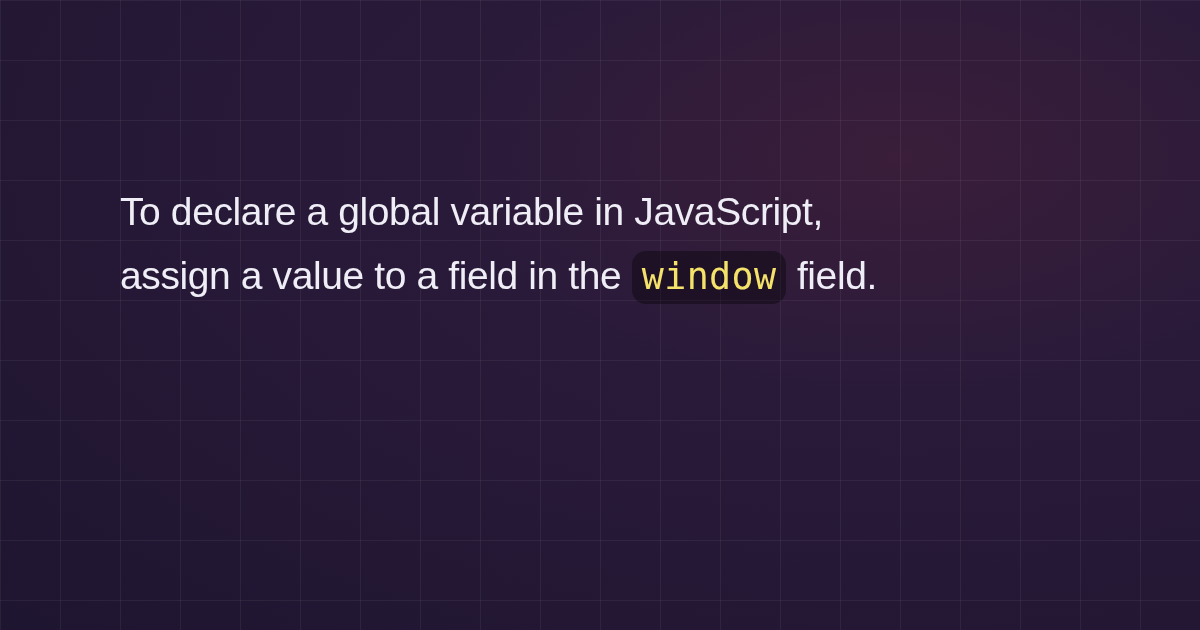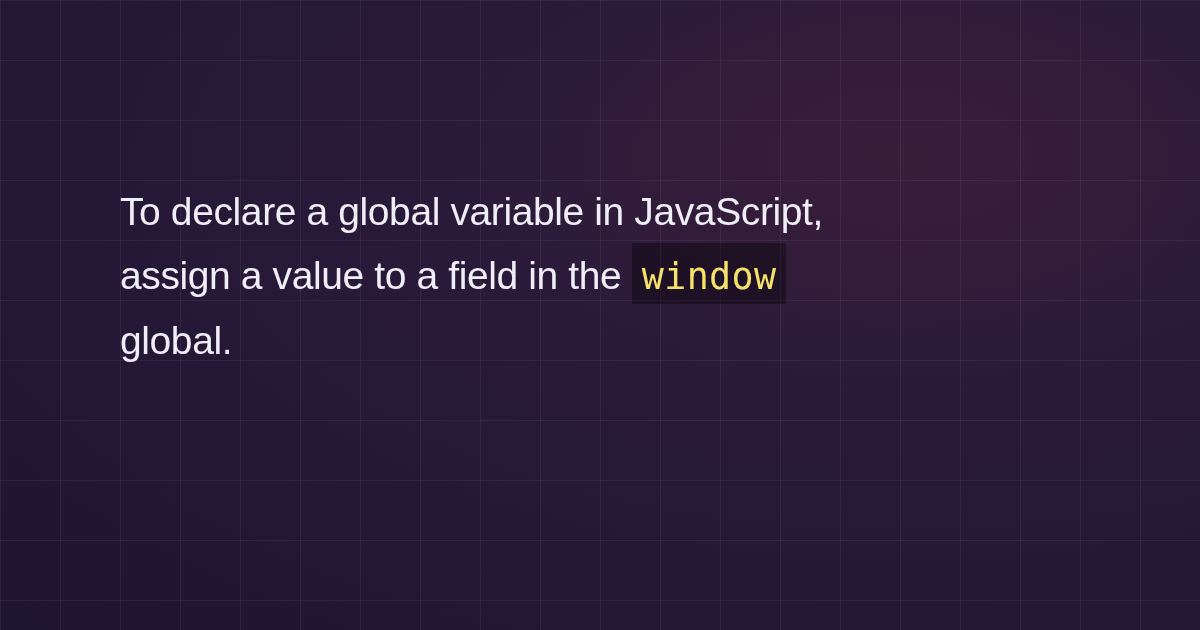--- a/index.html
+++ b/index.html
@@ -29,30 +29,30 @@
       color: #efeef6;
       font-size: 39px;
       line-height: 1.65;
       font-weight: 400;
       letter-spacing: -0.01em;
     }
     code.inline {
       font-family: ui-monospace, 'SF Mono', SFMono-Regular, Menlo, Consolas, monospace;
       background: rgba(0,0,0,0.35);
       color: #f5e26a;
-      padding: 12px 10px 6px 10px;
-      border-radius: 0;
+      padding: 4px 10px 6px 10px;
+      border-radius: 14px;
       font-size: 0.94em;
       letter-spacing: 0.01em;
     }
   </style>
 </head>
 <body>
 
 <div class="grid"></div>
 
 <div class="content">
   <p class="description">
     <span>To declare a global variable in JavaScript, assign a value to a field in the </span>
     <code class="inline">window</code>
-    <span> global.</span>
+    <span> field.</span>
   </p>
 </div>
 
 </body></html>

